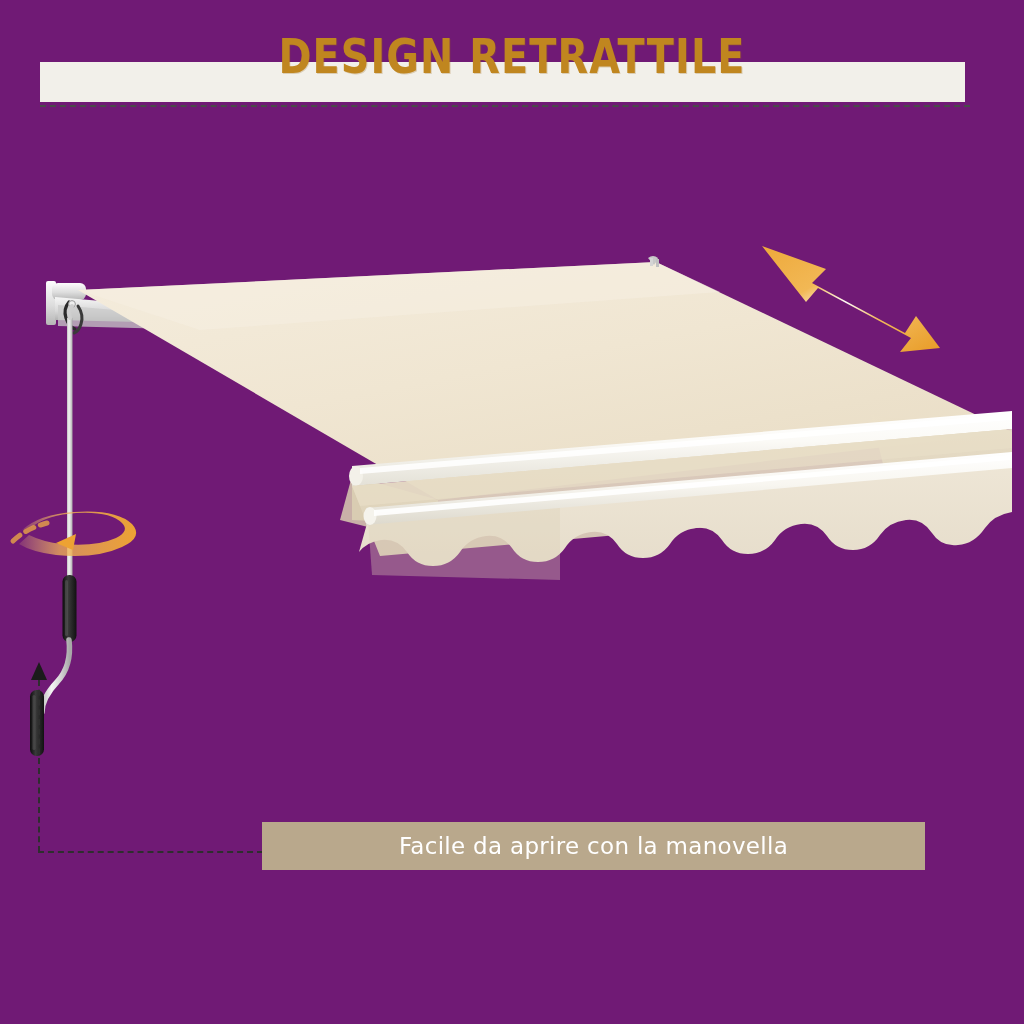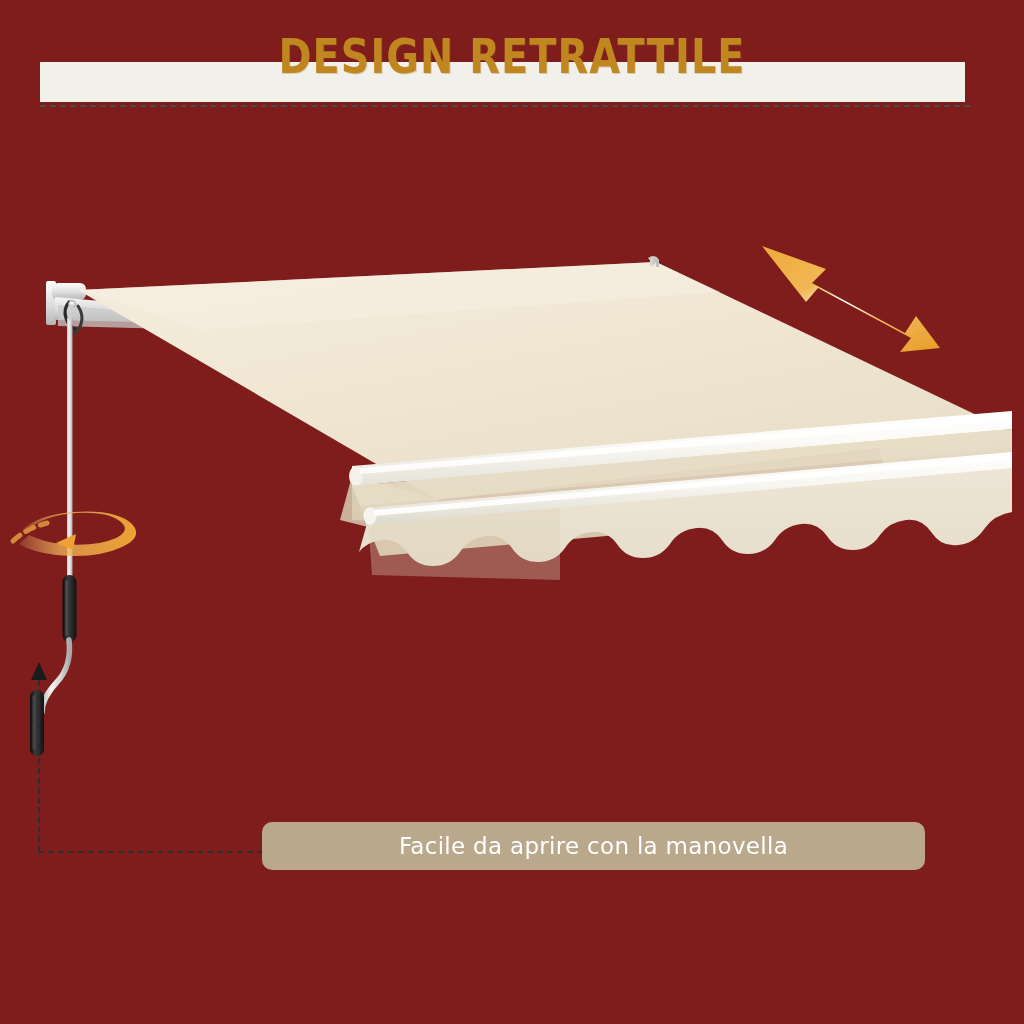--- a/index.html
+++ b/index.html
@@ -7,21 +7,21 @@
   html,body { width:1024px; height:1024px; }
   body{
     font-family:"Liberation Sans", sans-serif;
     background:#f7f7f6;
     position:relative;
     overflow:hidden;
   }
   #stage{
     position:absolute; inset:0;
     width:1024px; height:1024px;
-    background:#7f1d1d;
+    background:#701a75;
   }
 
   
   .header-band{
     position:absolute;
     left:40px; top:62px;
     width:925px; height:40px;
     background:#f2f0ea;
   }
   .header-dash{
@@ -54,21 +54,21 @@
     width:1024px; height:1024px;
     pointer-events:none;
   }
 
   
   .caption-bar{
     position:absolute;
     left:262px; top:822px;
     width:663px; height:48px;
     background:#b9a88c;
-    border-radius:10px;
+    border-radius:0;
     display:flex;
     align-items:center;
     justify-content:center;
   }
   .caption-text{
     color:#ffffff;
     font-size:23px;
     letter-spacing:.3px;
     font-family:"DejaVu Sans","Liberation Sans",sans-serif;
     font-weight:400;

